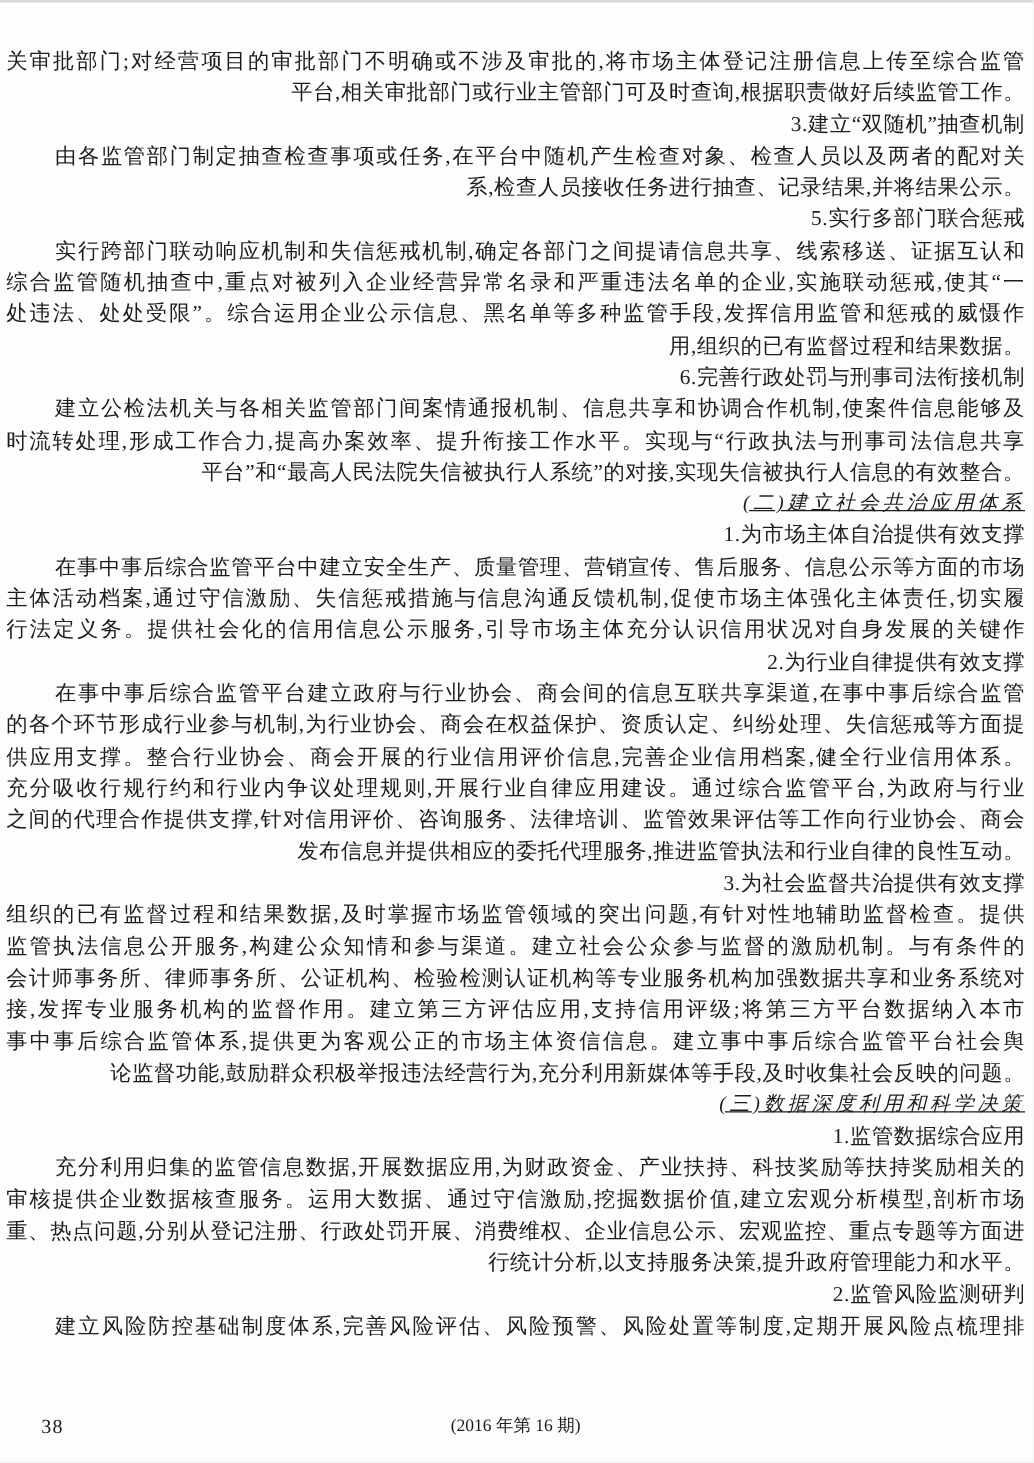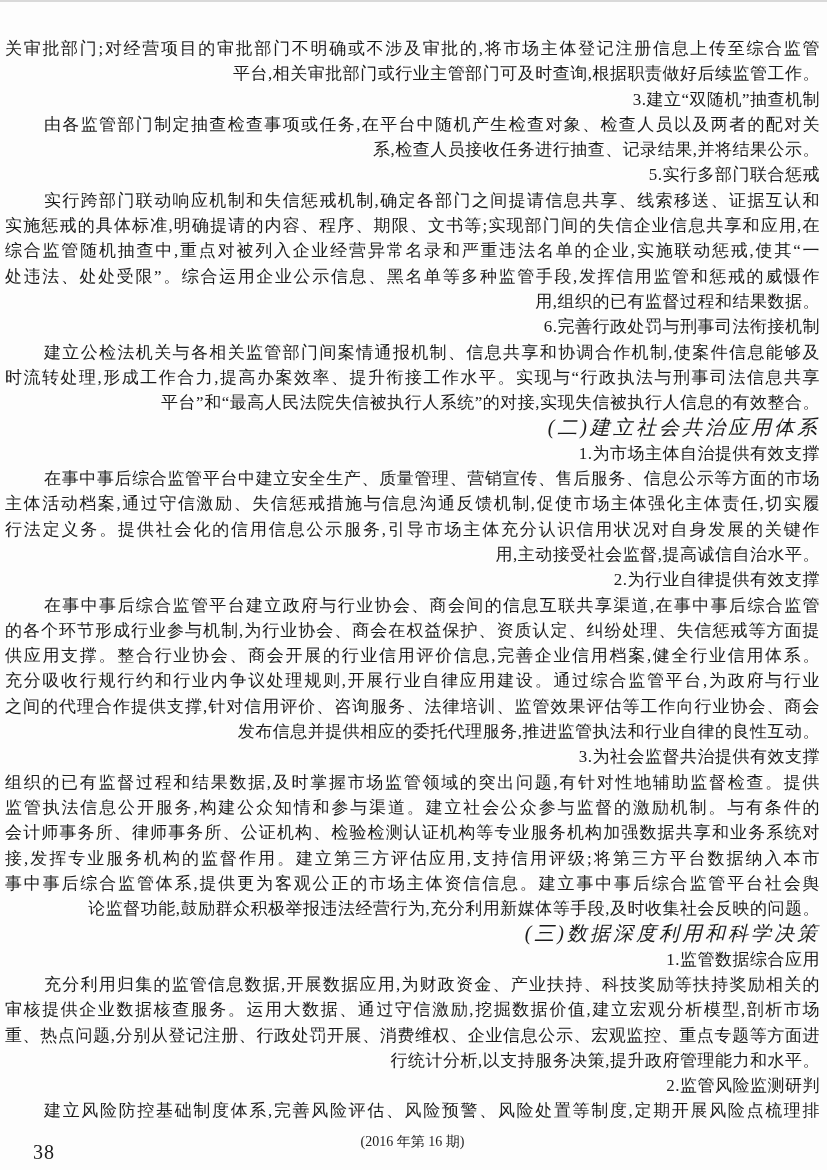--- a/index.html
+++ b/index.html
@@ -37,36 +37,37 @@
   .line.just {
     text-align: justify;
     text-align-last: justify;
   }
   .line.indent {
     padding-left: 39px;
   }
   .line.kai {
     font-style: italic;
     letter-spacing: 3px;
-    font-size: 20px;
+    font-size: 16px;
+    text-decoration: underline;
   }
   .footer {
     position: absolute;
     top: 1129px;
     left: 5px;
     right: 7px;
     height: 26px;
     font-size: 17px;
     line-height: 26px;
   }
   .page-number {
     position: absolute;
     left: 28px;
-    top: 10px;
-    font-size: 20px;
+    top: 0;
+    font-size: 16px;
     letter-spacing: 1px;
     font-family: Liberation Serif, serif;
   }
   .issue-label {
     display: block;
     text-align: center;
     font-size: 14px;
   }
 </style>
 </head>
@@ -75,34 +76,32 @@
 <div class="page">
   <div class="scan-artifact-top"></div>
   <div class="content" id="content">
       <div class="line just">关审批部门;对经营项目的审批部门不明确或不涉及审批的,将市场主体登记注册信息上传至综合监管</div>
       <div class="line">平台,相关审批部门或行业主管部门可及时查询,根据职责做好后续监管工作。</div>
       <div class="line indent">3.建立“双随机”抽查机制</div>
       <div class="line indent just">由各监管部门制定抽查检查事项或任务,在平台中随机产生检查对象、检查人员以及两者的配对关</div>
       <div class="line">系,检查人员接收任务进行抽查、记录结果,并将结果公示。</div>
       <div class="line indent">5.实行多部门联合惩戒</div>
       <div class="line indent just">实行跨部门联动响应机制和失信惩戒机制,确定各部门之间提请信息共享、线索移送、证据互认和</div>
-      <div class="line just">实施惩戒的具体标准,明确提请的内容、程序、期限、文书等;实现部门间的失信企业信息共享和应用,在</div>
       <div class="line just">综合监管随机抽查中,重点对被列入企业经营异常名录和严重违法名单的企业,实施联动惩戒,使其“一</div>
       <div class="line just">处违法、处处受限”。综合运用企业公示信息、黑名单等多种监管手段,发挥信用监管和惩戒的威慑作</div>
       <div class="line">用,组织的已有监督过程和结果数据。</div>
       <div class="line indent">6.完善行政处罚与刑事司法衔接机制</div>
       <div class="line indent just">建立公检法机关与各相关监管部门间案情通报机制、信息共享和协调合作机制,使案件信息能够及</div>
       <div class="line just">时流转处理,形成工作合力,提高办案效率、提升衔接工作水平。实现与“行政执法与刑事司法信息共享</div>
       <div class="line">平台”和“最高人民法院失信被执行人系统”的对接,实现失信被执行人信息的有效整合。</div>
       <div class="line kai indent">(二)建立社会共治应用体系</div>
       <div class="line indent">1.为市场主体自治提供有效支撑</div>
       <div class="line indent just">在事中事后综合监管平台中建立安全生产、质量管理、营销宣传、售后服务、信息公示等方面的市场</div>
       <div class="line just">主体活动档案,通过守信激励、失信惩戒措施与信息沟通反馈机制,促使市场主体强化主体责任,切实履</div>
       <div class="line just">行法定义务。提供社会化的信用信息公示服务,引导市场主体充分认识信用状况对自身发展的关键作</div>
-      <div class="line">用,主动接受社会监督,提高诚信自治水平。</div>
       <div class="line indent">2.为行业自律提供有效支撑</div>
       <div class="line indent just">在事中事后综合监管平台建立政府与行业协会、商会间的信息互联共享渠道,在事中事后综合监管</div>
       <div class="line just">的各个环节形成行业参与机制,为行业协会、商会在权益保护、资质认定、纠纷处理、失信惩戒等方面提</div>
       <div class="line just">供应用支撑。整合行业协会、商会开展的行业信用评价信息,完善企业信用档案,健全行业信用体系。</div>
       <div class="line just">充分吸收行规行约和行业内争议处理规则,开展行业自律应用建设。通过综合监管平台,为政府与行业</div>
       <div class="line just">之间的代理合作提供支撑,针对信用评价、咨询服务、法律培训、监管效果评估等工作向行业协会、商会</div>
       <div class="line">发布信息并提供相应的委托代理服务,推进监管执法和行业自律的良性互动。</div>
       <div class="line indent">3.为社会监督共治提供有效支撑</div>
       <div class="line just">组织的已有监督过程和结果数据,及时掌握市场监管领域的突出问题,有针对性地辅助监督检查。提供</div>
       <div class="line just">监管执法信息公开服务,构建公众知情和参与渠道。建立社会公众参与监督的激励机制。与有条件的</div>

